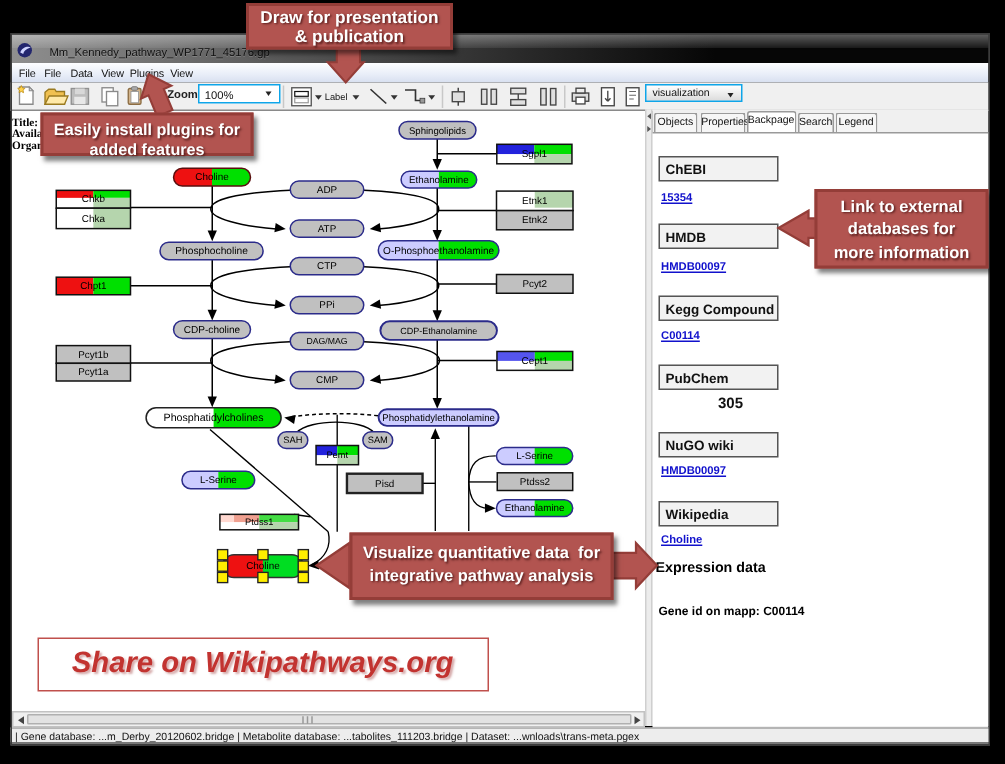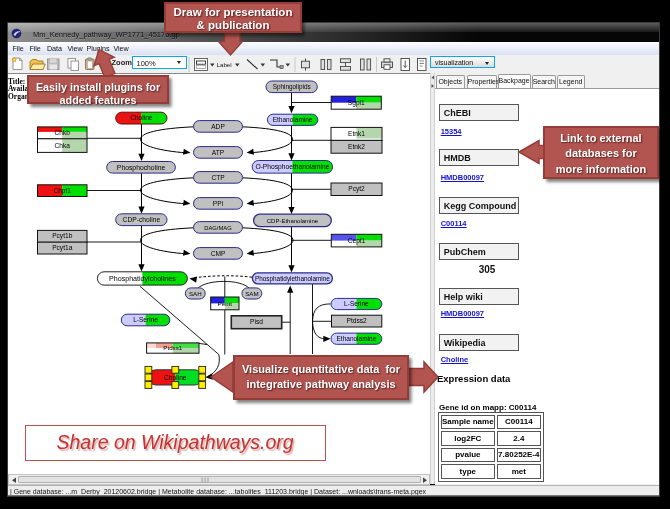--- a/index.html
+++ b/index.html
@@ -61,21 +61,21 @@
   border-top:1px solid #b5b5b5; font-size:7px; color:#111;
   padding:1.5px 0 0 3px; }
 #statusedge { left:7px; top:494.8px; width:653px; height:2.2px; background:#787878; }
 
 .callout { position:absolute; background:#b25450; border:2px solid #943d38;
   box-shadow:2.5px 3px 3px rgba(0,0,0,.5); color:#fff; font-weight:bold; text-align:center;
   text-shadow:1px 1px 1.5px rgba(40,0,0,.65); z-index:20; }
 .csvg { position:absolute; z-index:19; }
 #share { position:absolute; left:24.6px; top:424.6px; width:301px; height:36px; background:#fff;
   border:1.5px solid #c0504d; z-index:20; }
-#share div { margin-top:5px; text-align:center; font-size:19.5px; font-weight:normal; font-style:italic;
+#share div { margin-top:5px; text-align:center; font-size:19.5px; font-weight:bold; font-style:italic;
   color:#c23330; text-shadow:1.5px 1.5px 1.5px rgba(150,40,40,.4);
   font-family:"Liberation Sans",sans-serif; }
 </style></head>
 <body>
 <div class="abs" id="titlebar">
     <div class="gloss"></div>
   </div>
 <svg class="abs" style="left:11px;top:28px;z-index:5" width="11" height="11" viewBox="0 0 11 11">
     <circle cx="5.5" cy="5.5" r="4.8" fill="#23266e"></circle>
     <path d="M2.5 7 C3.5 3.5 7.5 2.5 9.5 3.5 C8 4.5 5 5 4.5 8 Z" fill="#cfd4ff"></path>
@@ -169,50 +169,30 @@
   <span class="tab" style="left:31.5px;width:30px">Properties</span>
   <span class="tab active" style="left:62.5px;width:33px">Backpage</span>
   <span class="tab" style="left:96.5px;width:24.5px">Search</span>
   <span class="tab" style="left:122px;width:27.5px">Legend</span>
  </div>
  <div id="pcontent">
   <div class="hdr" style="top:15.200000000000003px">ChEBI</div>
 <div class="hdr" style="top:60.400000000000006px">HMDB</div>
 <div class="hdr" style="top:108.30000000000001px">Kegg Compound</div>
 <div class="hdr" style="top:153.5px">PubChem</div>
-<div class="hdr" style="top:199px">Help wiki</div>
+<div class="hdr" style="top:199px">NuGO wiki</div>
 <div class="hdr" style="top:244.5px">Wikipedia</div>
 <div class="plink" style="top:37.599999999999994px">15354</div>
 <div class="plink" style="top:83.5px">HMDB00097</div>
 <div class="plink" style="top:129.5px">C00114</div>
 <div class="pplain" style="top:175px">305</div>
 <div class="plink" style="top:220.3px">HMDB00097</div>
 <div class="plink" style="top:265.7px">Choline</div>
   <div id="exprdata">Expression data</div>
   <div id="geneid">Gene id on mapp: C00114</div>
-  <table id="dtable">
-   <tbody>
-          <tr>
-            <td class="c1">Sample name</td>
-            <td class="c2">C00114</td>
-          </tr>
-   <tr>
-            <td class="c1">log2FC</td>
-            <td class="c2">2.4</td>
-          </tr>
-   <tr>
-            <td class="c1">pvalue</td>
-            <td class="c2">7.80252E-4</td>
-          </tr>
-   <tr>
-            <td class="c1">type</td>
-            <td class="c2">met</td>
-          </tr>
-  </tbody>
-      </table>
  </div>
 </div>
 <div class="abs" id="hscroll">
     <div id="hthumb"></div>
  <svg width="422" height="10" style="position:absolute;left:0;top:0">
       <path d="M7 2.5 l-4 2.7 l4 2.7 z" fill="#444"></path>
       <path d="M414 2.5 l4 2.7 l-4 2.7 z" fill="#444"></path>
       <g stroke="#999">
         <line x1="193" y1="2.5" x2="193" y2="7.5"></line>
         <line x1="196" y1="2.5" x2="196" y2="7.5"></line>

